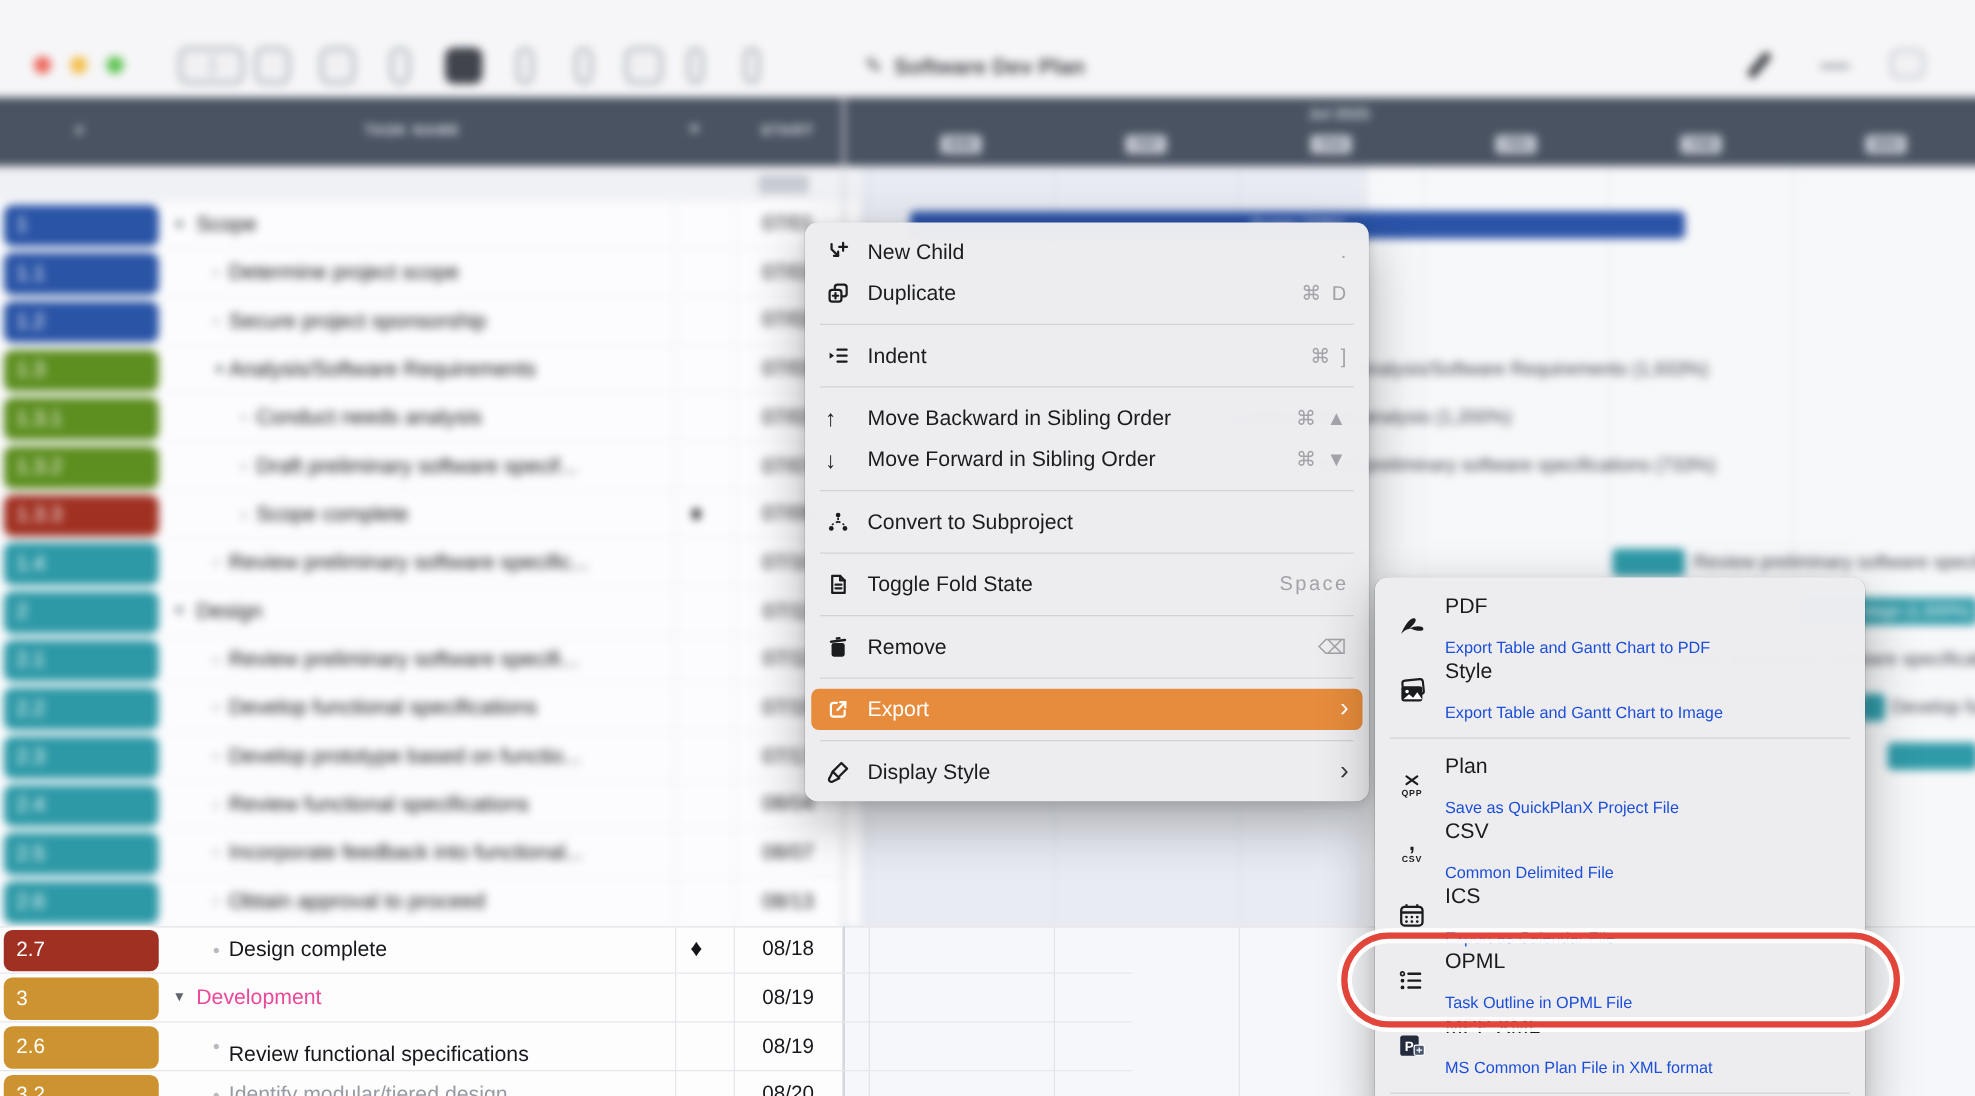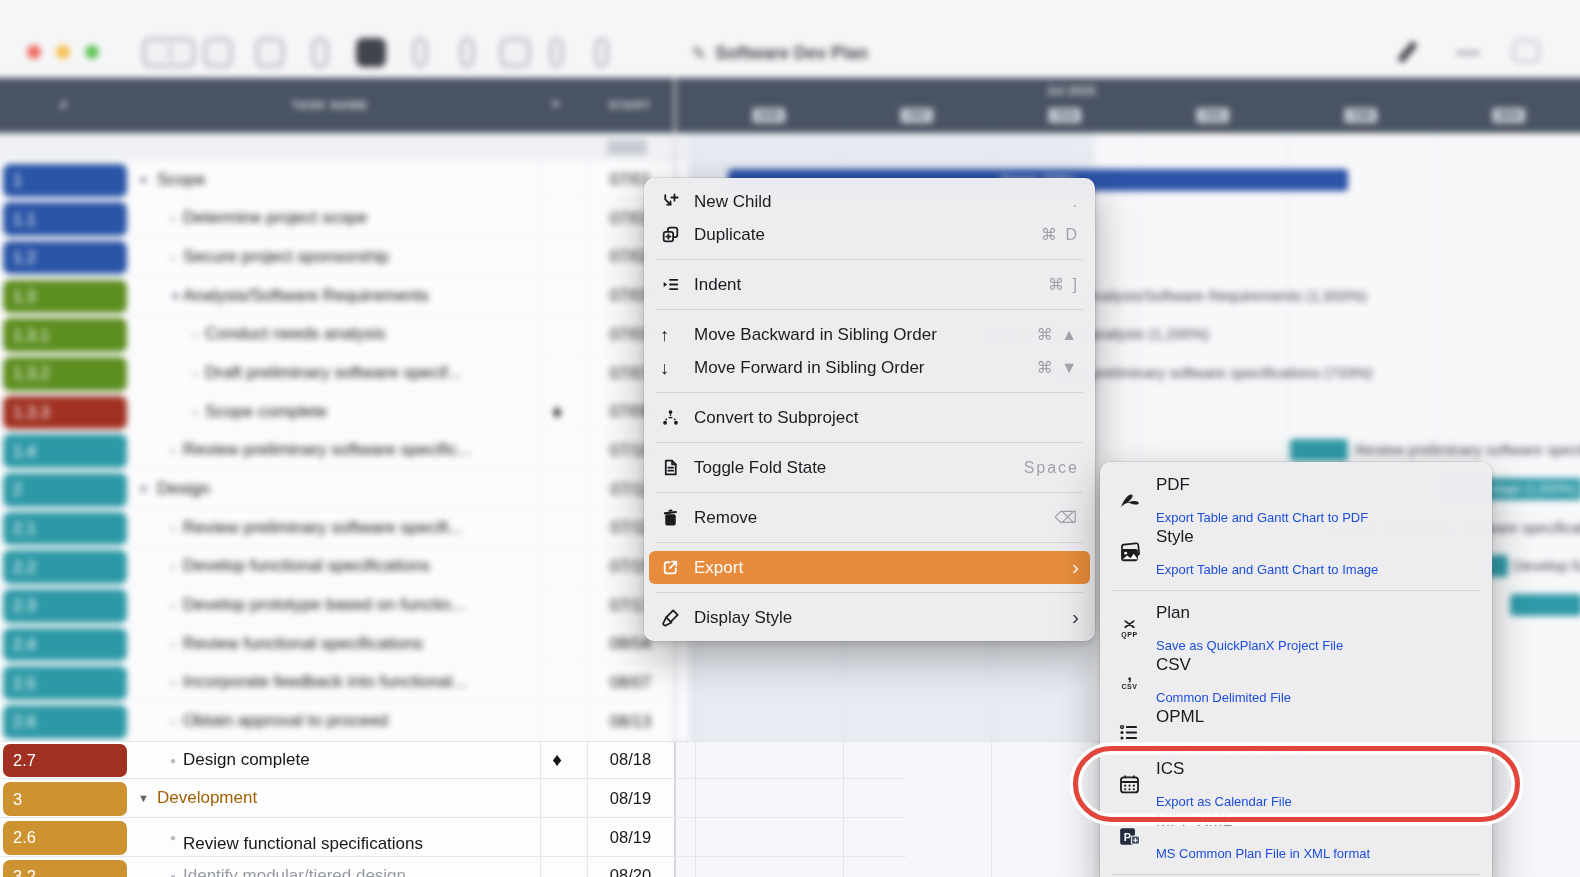--- a/index.html
+++ b/index.html
@@ -285,21 +285,21 @@
           <div class="badge" style="top: 3px; height: 33.5px; background: rgb(160, 49, 34);">2.7</div>
           <div class="marker-b" style="left: 170px; top: 14px;">●</div>
           <div class="rname" style="left: 183px; top: 9px; color: rgb(23, 24, 28);">Design complete</div>
           <div class="mstone" style="top: 8px;">♦</div>
           <div class="rstart" style="top: 9.5px;">08/18</div>
           <div class="fsep" style="left: 0px; top: 37.68px; width: 906px;"></div>
         </div>
         <div class="abs" style="left: 0px; top: 779.48px; width: 674px; height: 38.68px;">
           <div class="badge" style="top: 3px; height: 33.5px; background: rgb(205, 147, 48);">3</div>
           <div class="marker-t" style="left: 138px; top: 13px;">▼</div>
-          <div class="rname" style="left: 157px; top: 9px; color: #a16207;">Development</div>
+          <div class="rname" style="left: 157px; top: 9px; color: #ec4899;">Development</div>
           <div class="rstart" style="top: 9.5px;">08/19</div>
           <div class="fsep" style="left: 0px; top: 37.68px; width: 906px;"></div>
         </div>
         <div class="abs" style="left: 0px; top: 818.16px; width: 674px; height: 38.68px;">
           <div class="badge" style="top: 3px; height: 33.5px; background: rgb(205, 147, 48);">2.6</div>
           <div class="marker-b" style="left: 170px; top: 14px;">●</div>
           <div class="rname" style="left: 183px; top: 16px; color: rgb(23, 24, 28);">Review functional specifications</div>
           <div class="rstart" style="top: 9.5px;">08/19</div>
           <div class="fsep" style="left: 0px; top: 37.68px; width: 906px;"></div>
         </div>
@@ -484,38 +484,20 @@
       <div class="sitem">
         <span class="sic">
           <svg width="25" height="25" viewBox="0 0 22 22">
             <text x="11" y="10.5" font-size="15" text-anchor="middle" font-weight="700" fill="#1b1c1e" font-family="Liberation Sans,sans-serif">,</text>
             <text x="11" y="18.8" font-size="6.2" text-anchor="middle" font-weight="700" fill="#1b1c1e" font-family="Liberation Sans,sans-serif" letter-spacing="0.5">CSV</text>
           </svg>
         </span>
         <span class="stx">
           <span class="st1">CSV</span>
           <span class="st2">Common Delimited File</span>
-        </span>
-      </div>
-      <div class="sitem">
-        <span class="sic">
-          <svg width="25" height="25" viewBox="0 0 22 22">
-            <g stroke="#1b1c1e" stroke-width="1.7" stroke-linecap="round">
-              <path d="M8.6 6.2h8.2M8.6 11h8.2M8.6 15.8h8.2"></path>
-            </g>
-            <circle cx="4.4" cy="6.2" r="1.3" fill="none" stroke="#1b1c1e" stroke-width="1.2"></circle>
-            <g fill="#1b1c1e">
-              <circle cx="4.4" cy="11" r="1.35"></circle>
-              <circle cx="4.4" cy="15.8" r="1.35"></circle>
-            </g>
-          </svg>
-        </span>
-        <span class="stx">
-          <span class="st1">OPML</span>
-          <span class="st2">Task Outline in OPML File</span>
         </span>
       </div>
       <div class="sitem">
         <span class="sic">
           <svg width="25" height="25" viewBox="0 0 22 22">
             <g fill="none" stroke="#1b1c1e" stroke-width="1.6">
               <rect x="3.5" y="4.8" width="15" height="13.2" rx="2.4"></rect>
               <path d="M3.5 8.8h15"></path>
               <path d="M7.2 3v2.4M14.8 3v2.4"></path>
             </g>
@@ -530,20 +512,38 @@
           </svg>
         </span>
         <span class="stx">
           <span class="st1">ICS</span>
           <span class="st2">Export as Calendar File</span>
         </span>
       </div>
       <div class="sitem">
         <span class="sic">
           <svg width="25" height="25" viewBox="0 0 22 22">
+            <g stroke="#1b1c1e" stroke-width="1.7" stroke-linecap="round">
+              <path d="M8.6 6.2h8.2M8.6 11h8.2M8.6 15.8h8.2"></path>
+            </g>
+            <circle cx="4.4" cy="6.2" r="1.3" fill="none" stroke="#1b1c1e" stroke-width="1.2"></circle>
+            <g fill="#1b1c1e">
+              <circle cx="4.4" cy="11" r="1.35"></circle>
+              <circle cx="4.4" cy="15.8" r="1.35"></circle>
+            </g>
+          </svg>
+        </span>
+        <span class="stx">
+          <span class="st1">OPML</span>
+          <span class="st2">Task Outline in OPML File</span>
+        </span>
+      </div>
+      <div class="sitem">
+        <span class="sic">
+          <svg width="25" height="25" viewBox="0 0 22 22">
             <rect x="2.8" y="3.8" width="13" height="14.4" rx="1.8" fill="#232b3d"></rect>
             <text x="9.2" y="14.6" font-size="9.5" font-weight="700" fill="#fff" text-anchor="middle" font-family="Liberation Sans,sans-serif">P</text>
             <rect x="12.6" y="10.6" width="7.2" height="7.2" rx="1.3" fill="#4a576e" stroke="#fff" stroke-width="0.9"></rect>
             <path d="M14.2 14.2h4M16.2 12.3v3.8" stroke="#fff" stroke-width="0.9"></path>
           </svg>
         </span>
         <span class="stx">
           <span class="st1">MPP XML</span>
           <span class="st2">MS Common Plan File in XML format</span>
         </span>

